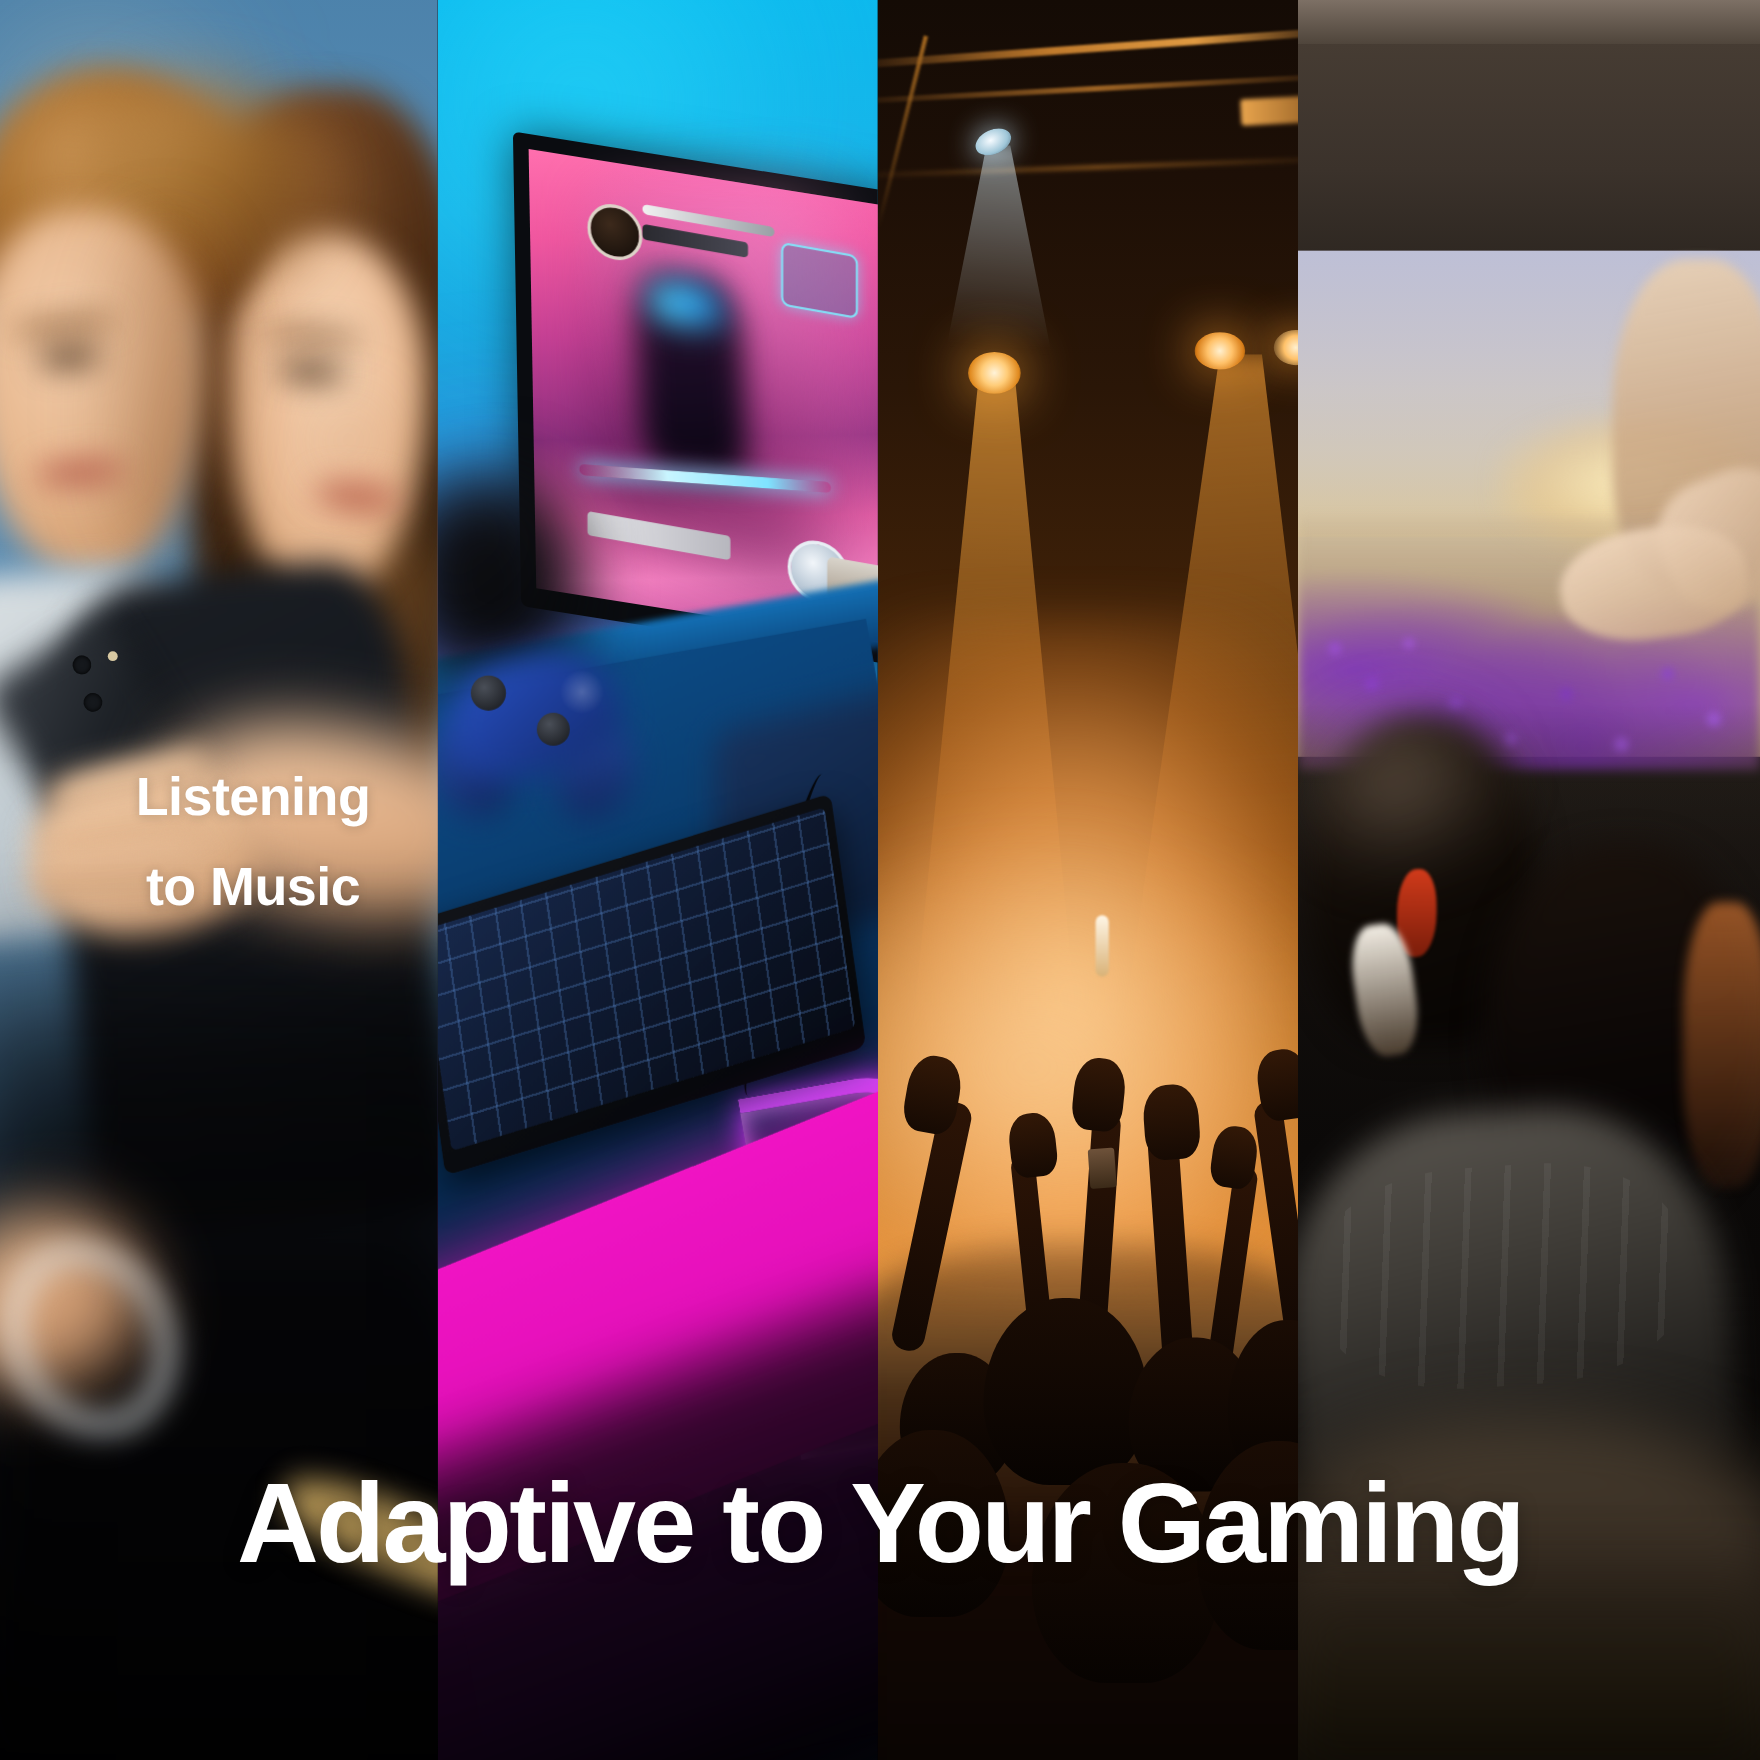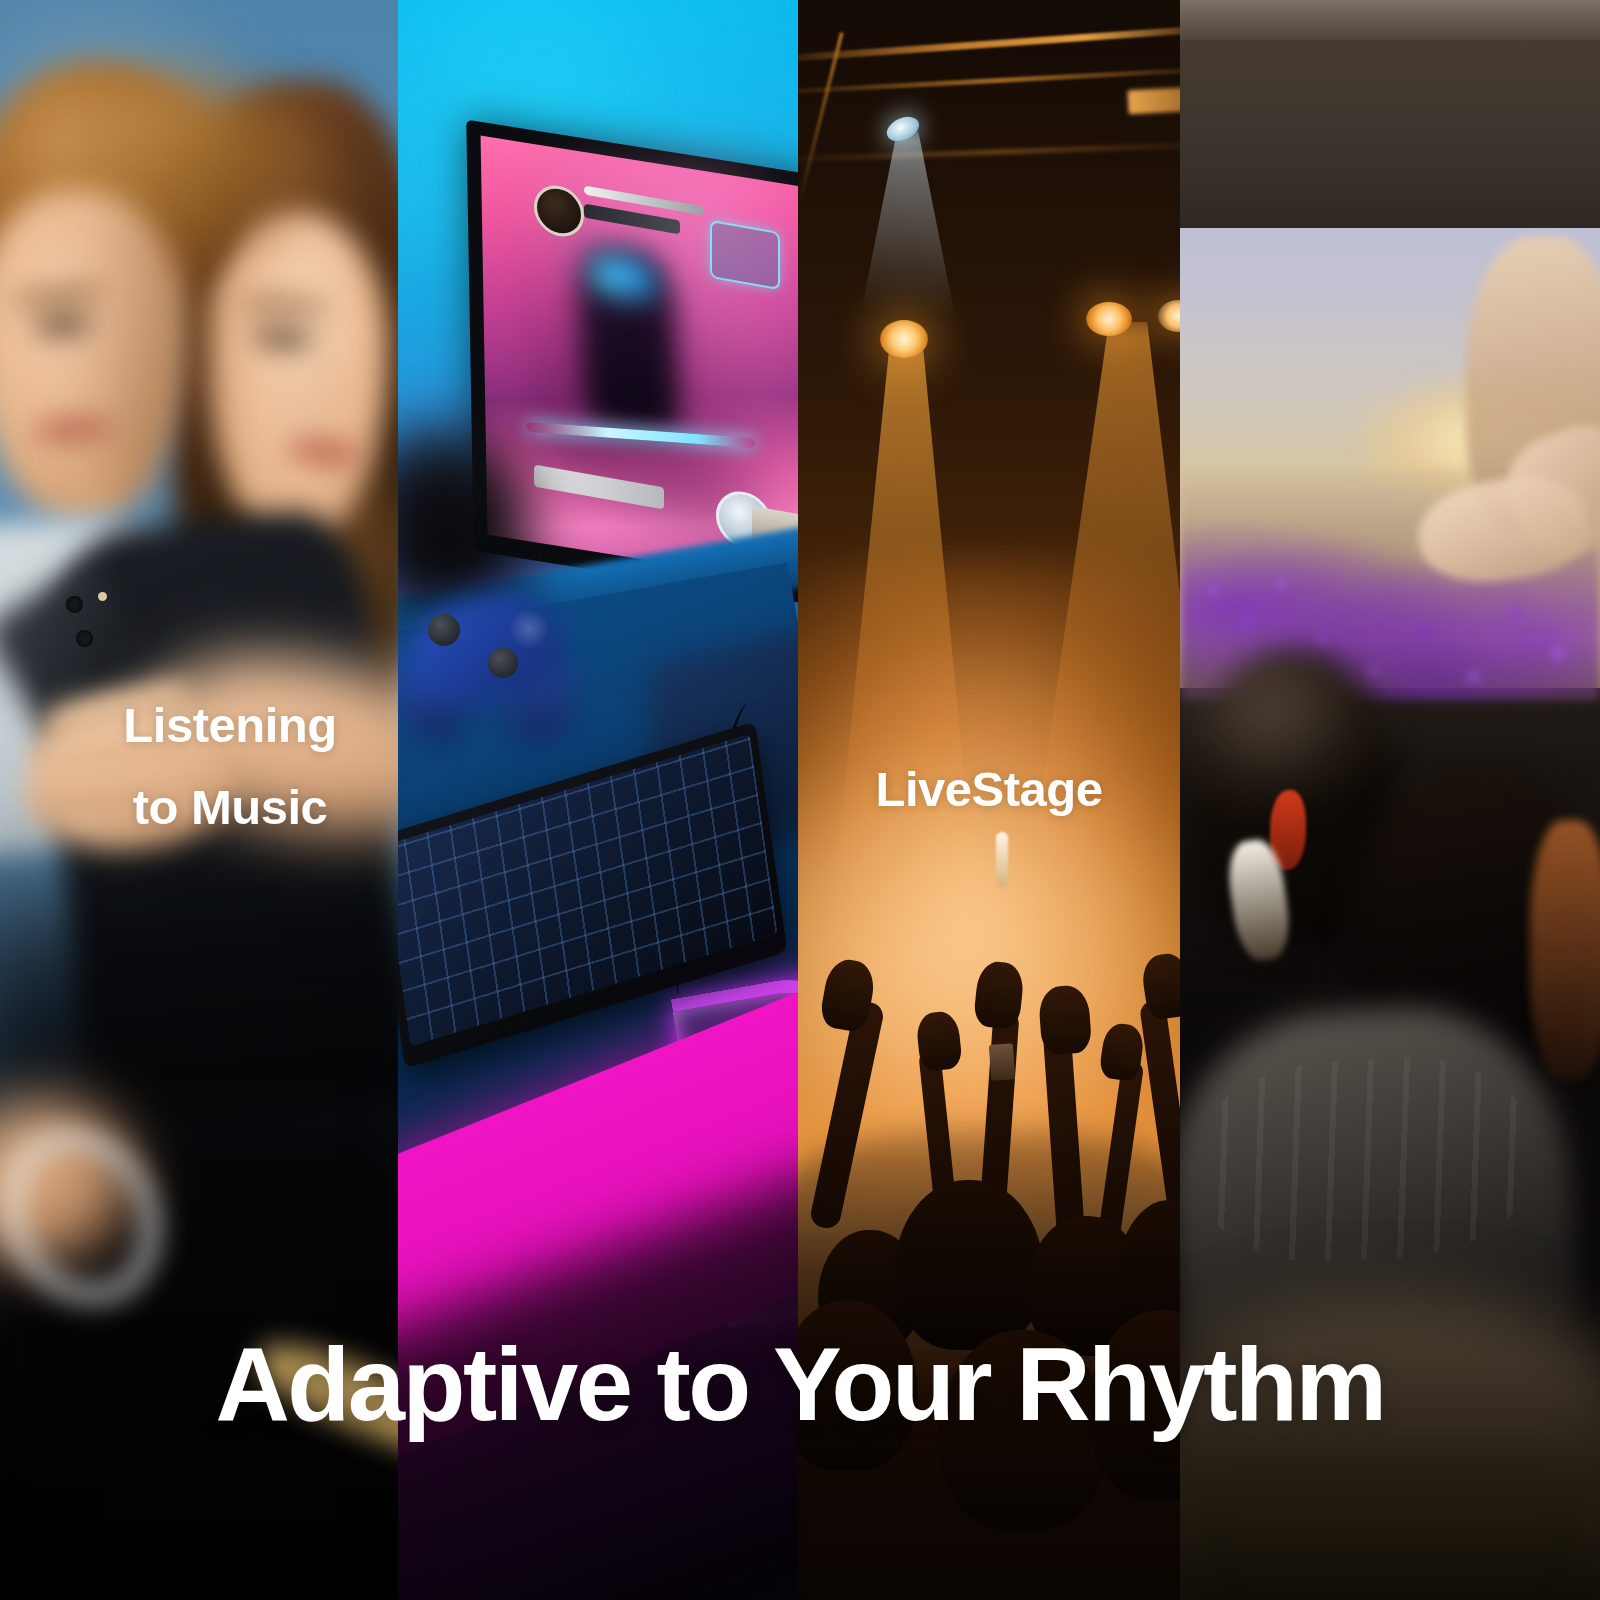--- a/index.html
+++ b/index.html
@@ -749,21 +749,20 @@
       <div class="lyr phoneScr"></div>
 
       <div class="head" style="left:20px;  top:1230px; width:104px; height:120px;"></div>
       <div class="head" style="left:96px;  top:1180px; width:150px; height:170px;"></div>
       <div class="head" style="left:228px; top:1216px; width:120px; height:140px;"></div>
       <div class="head" style="left:318px; top:1200px; width:110px; height:150px;"></div>
       <div class="head" style="left:-20px; top:1300px; width:140px; height:170px;"></div>
       <div class="head" style="left:140px; top:1330px; width:170px; height:200px;"></div>
       <div class="head" style="left:290px; top:1310px; width:150px; height:190px;"></div>
     </div>
-    <div class="cat-label" id="lbl3">LiveStage</div>
   </div>
 
   <div class="panel" id="p4">
     <div class="panel-art">
       <div class="lyr room"></div>
       <div class="lyr ceilStrip"></div>
       <div class="lyr screenWall"></div>
       <div class="lyr projSurface"></div>
       <div class="lyr projGlowSky"></div>
       <div class="lyr projSun"></div>
@@ -779,15 +778,15 @@
       <div class="lyr rimA"></div>
       <div class="lyr headB blurA"></div>
       <div class="lyr hairRim"></div>
       <div class="lyr shoulder blurA"></div>
       <div class="lyr shoulderFold"></div>
       <div class="lyr cushion blurB"></div>
       <div class="lyr sofa blurB"></div>
     </div>
   </div>
 
-  <div id="headline">Adaptive to Your Rhythm</div>
+  <div id="headline">Adaptive to Your Gaming</div>
 
 </div>
 
 </body></html>

